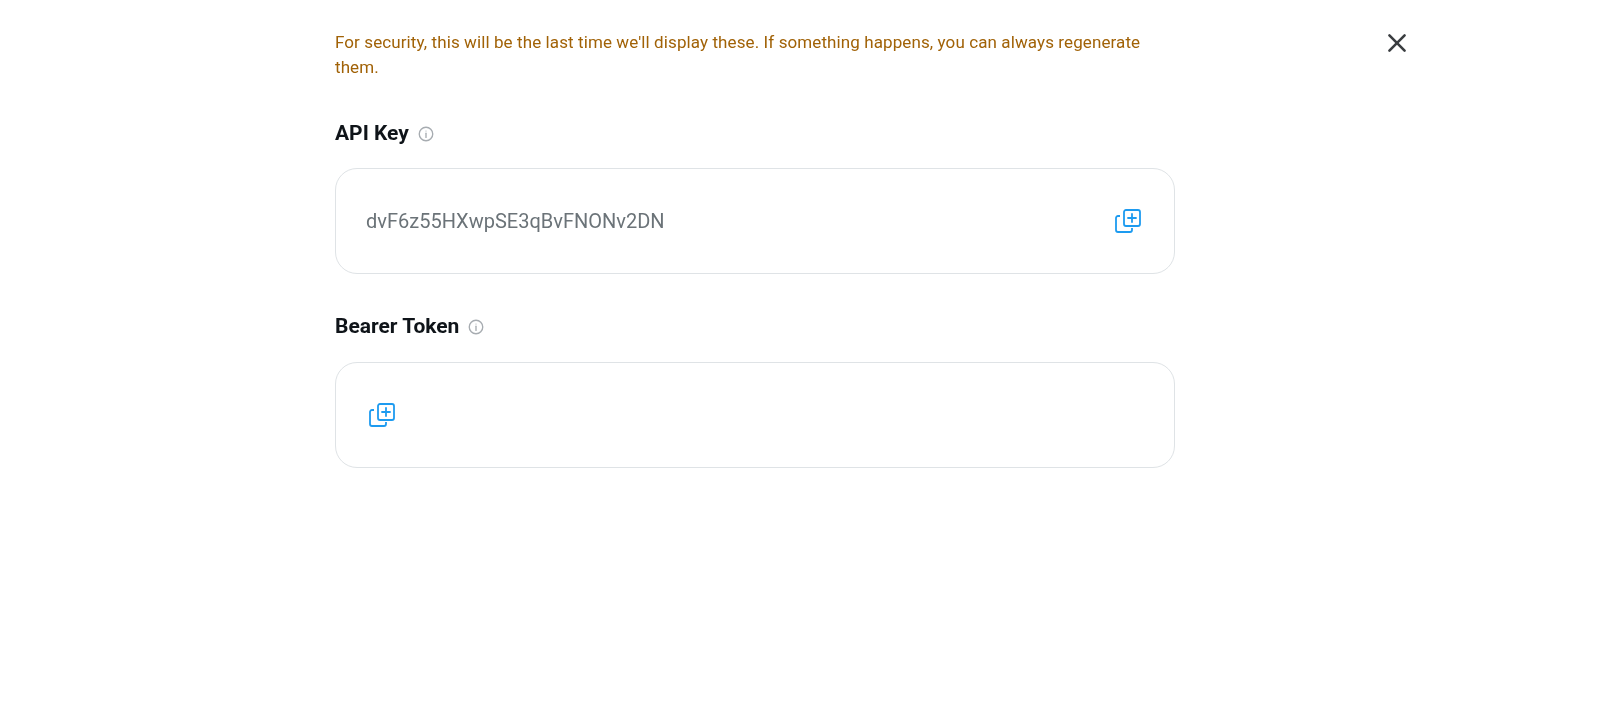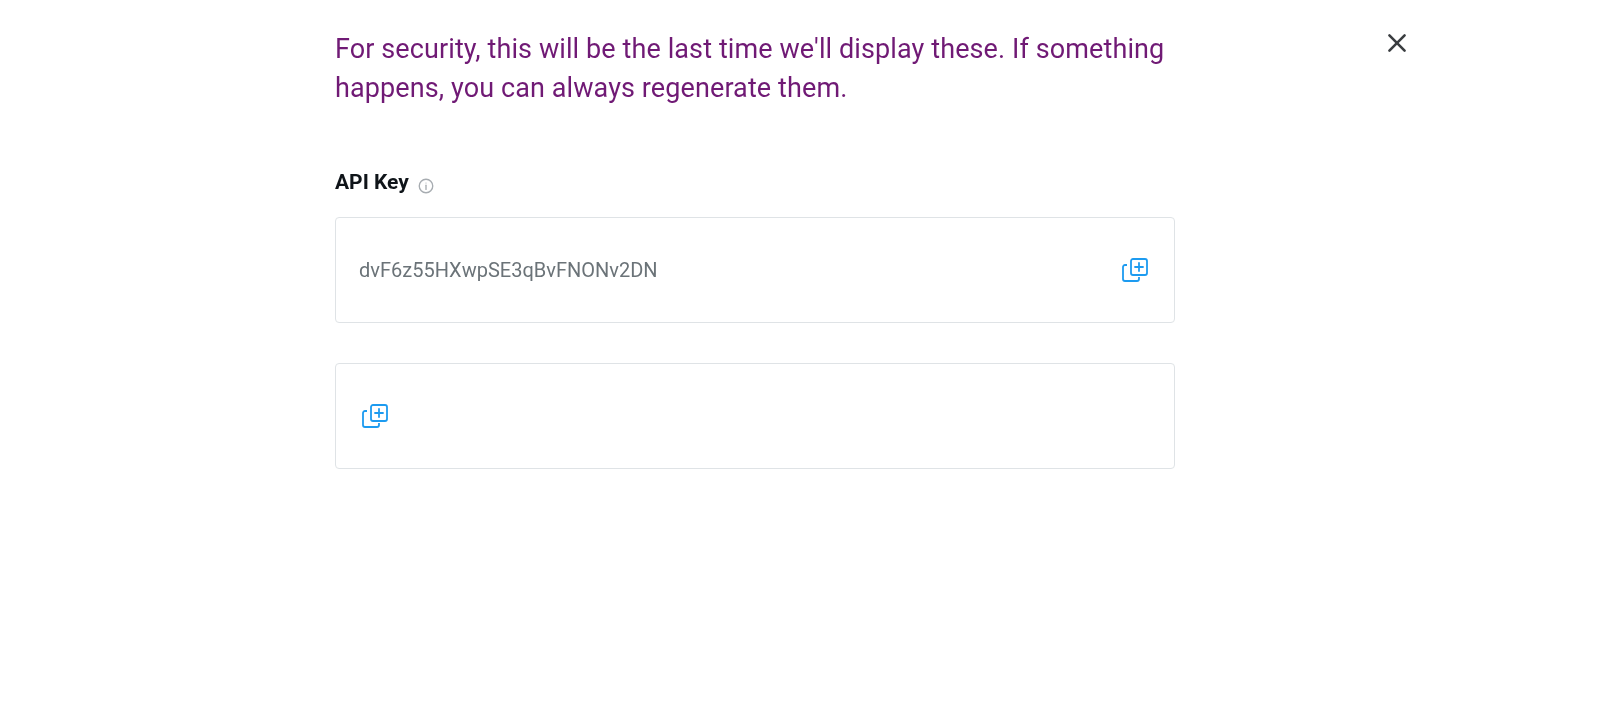--- a/index.html
+++ b/index.html
@@ -19,34 +19,34 @@
   }
 
   .content {
     position: absolute;
     left: 335px;
     top: 30px;
     width: 840px;
   }
 
   .intro {
-    font-size: 27px;
+    font-size: 17px;
     line-height: 1.45;
-    color: #701a75;
+    color: #a16207;
     letter-spacing: 0.1px;
-    margin-bottom: 62px;
+    margin-bottom: 42px;
   }
 
   .field-block {
     margin-bottom: 40px;
   }
 
   .label-row {
     display: flex;
-    align-items: flex-end;
+    align-items: center;
     font-size: 21px;
     font-weight: 700;
     color: #0f1419;
     margin-bottom: 22px;
     line-height: 1.2;
   }
 
   .info-icon {
     display: inline-flex;
     align-items: center;
@@ -54,22 +54,22 @@
     margin-left: 8px;
     color: #a7acb1;
   }
 
   .info-icon svg {
     display: block;
   }
 
   .value-box {
     border: 1px solid #dfe3e6;
-    border-radius: 4px;
-    padding: 36px 23px;
+    border-radius: 22px;
+    padding: 36px 30px;
     display: flex;
     align-items: center;
     justify-content: space-between;
     gap: 30px;
   }
 
   .value-text {
     font-size: 20px;
     color: #6b7378;
     word-break: break-all;
@@ -150,20 +150,30 @@
             </svg>
           </span>
         </button>
       </div>
     </div>
 
     <div class="field-block">
     </div>
 
     <div class="field-block">
+      <div class="label-row">
+        <span>Bearer Token</span>
+        <span class="info-icon">
+          <svg width="18" height="18" viewBox="0 0 24 24" fill="none" stroke="currentColor" stroke-width="1.8">
+            <circle cx="12" cy="12" r="9"></circle>
+            <circle cx="12" cy="8" r="0.8" fill="currentColor" stroke="none"></circle>
+            <line x1="12" y1="11" x2="12" y2="16.5" stroke-linecap="round"></line>
+          </svg>
+        </span>
+      </div>
       <div class="value-box">
         <button class="copy-btn">
           <span>
             <svg width="32" height="32" viewBox="0 0 32 32" fill="none" stroke="currentColor" stroke-width="1.8" stroke-linejoin="round">
               <rect x="12" y="5" width="16" height="16" rx="2"></rect>
               <path d="M8 11 H6 a2 2 0 0 0 -2 2 V25 a2 2 0 0 0 2 2 H18 a2 2 0 0 0 2 -2 V23"></path>
               <line x1="20" y1="9" x2="20" y2="17" stroke-linecap="round"></line>
               <line x1="16" y1="13" x2="24" y2="13" stroke-linecap="round"></line>
             </svg>
           </span>

